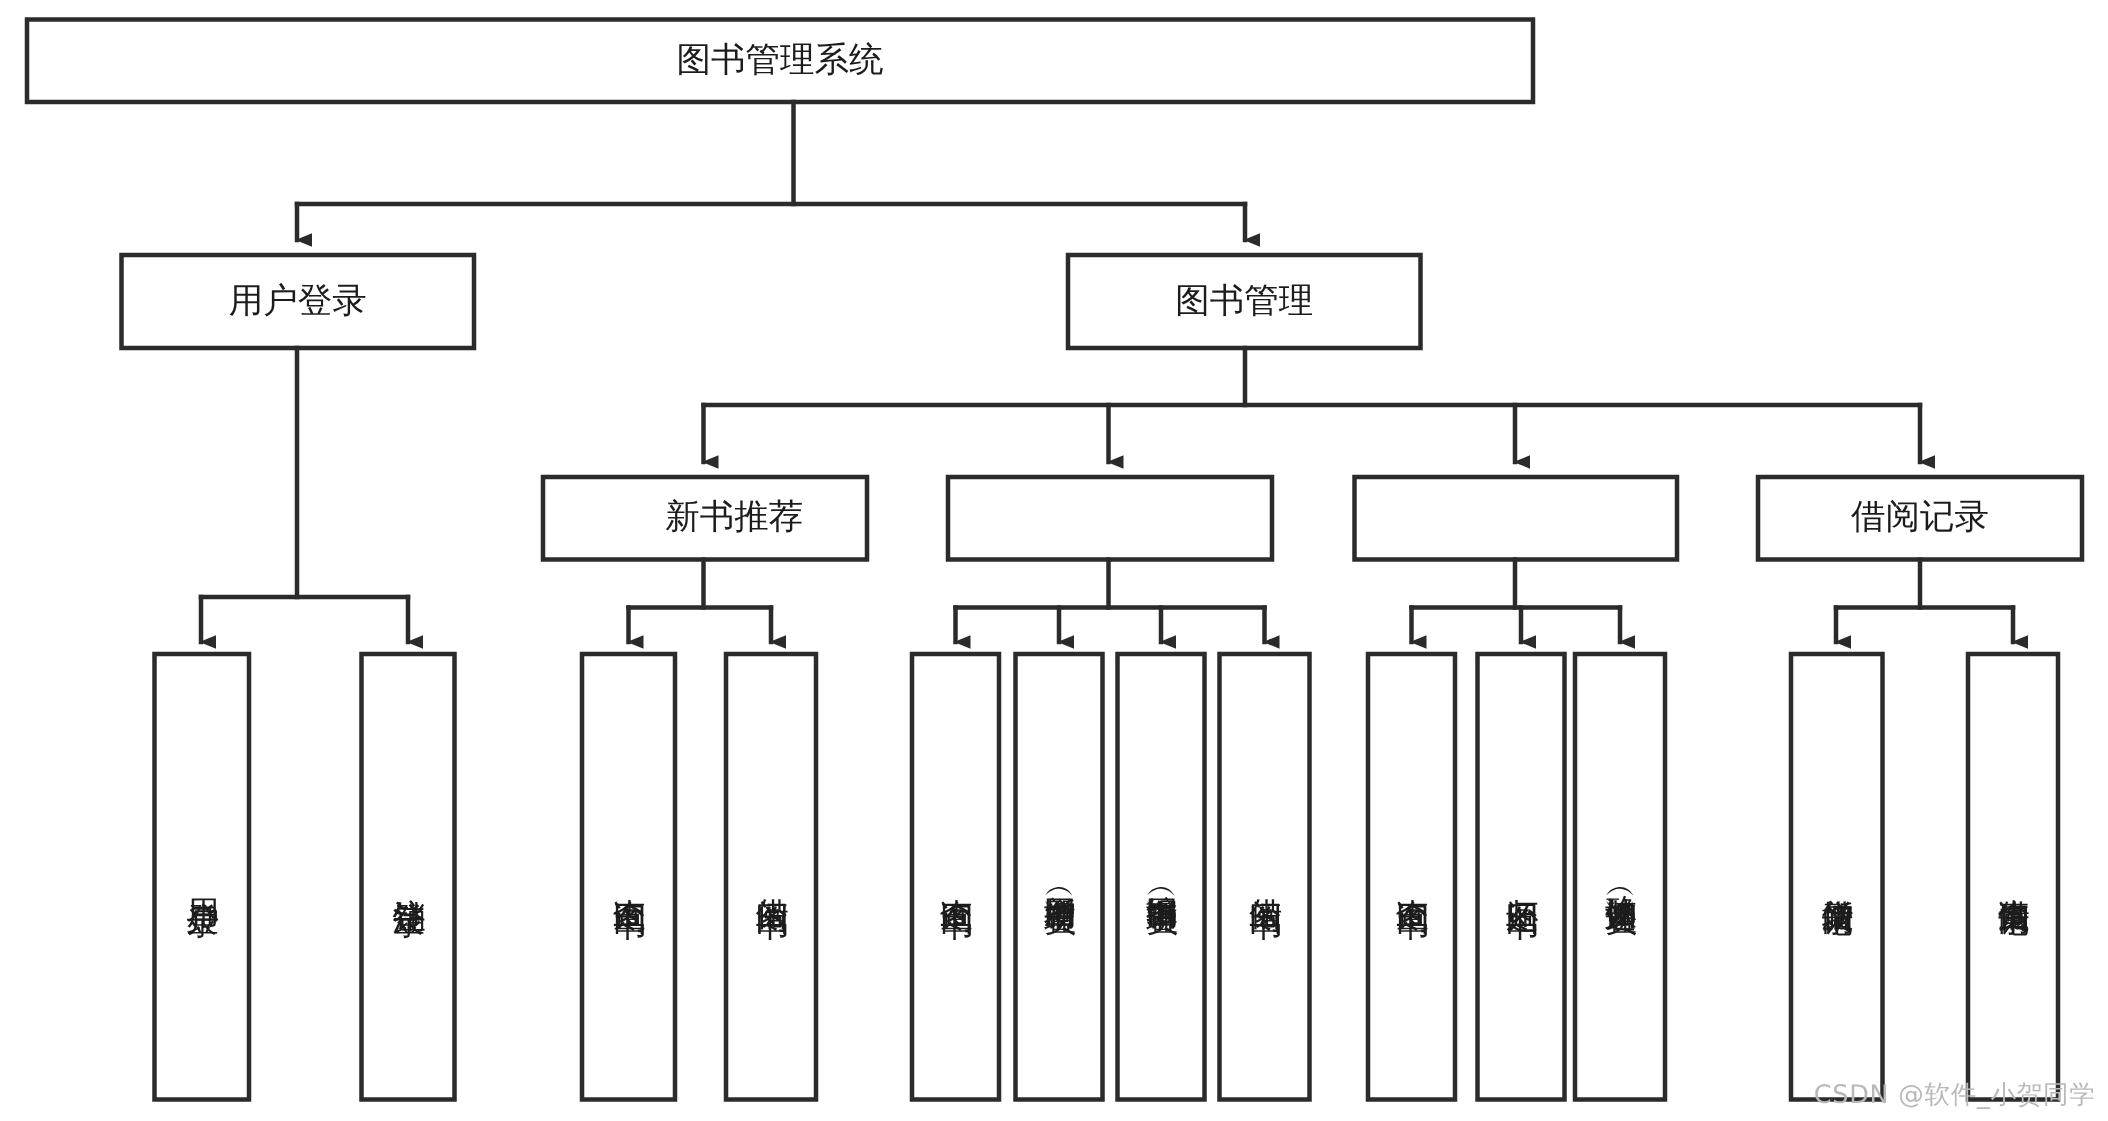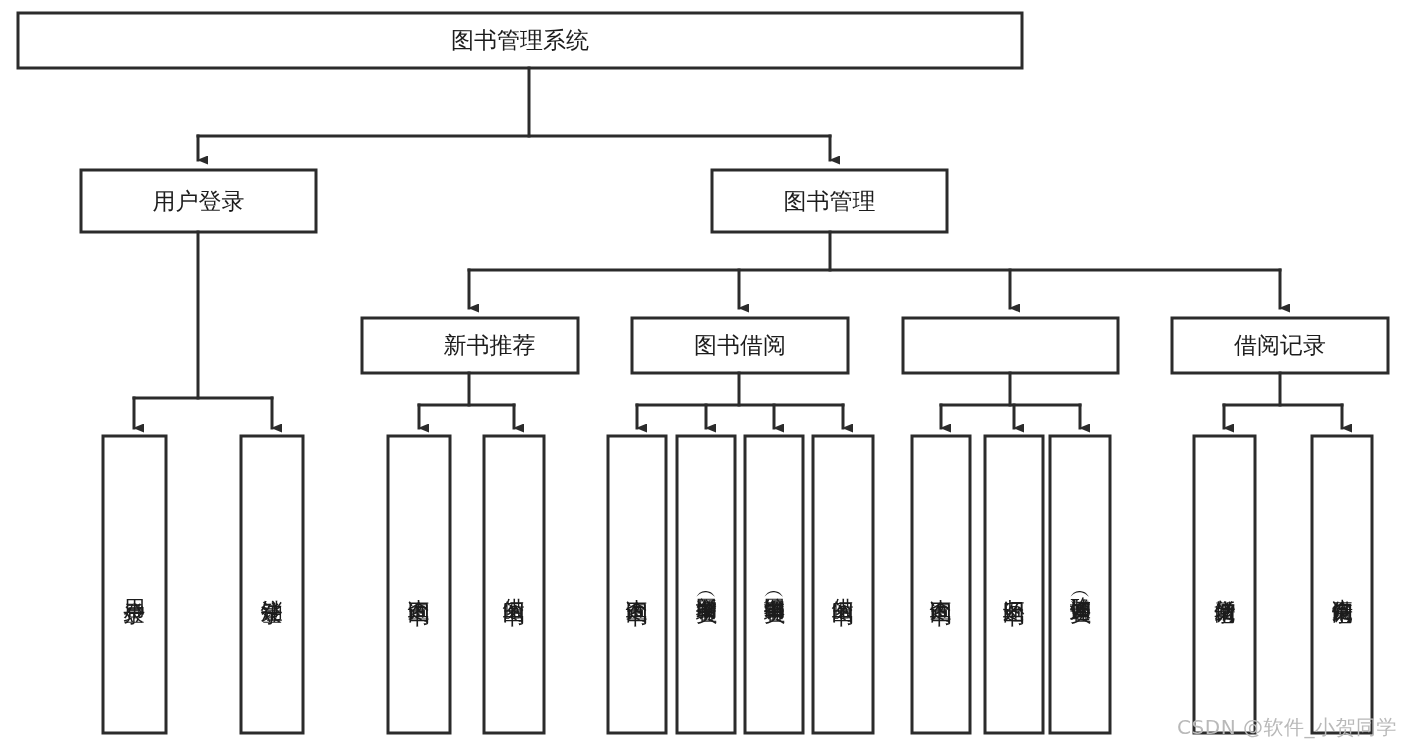--- a/index.html
+++ b/index.html
@@ -66,21 +66,21 @@
     writing-mode: vertical-rl;
     text-orientation: upright;
     font-size: 21px;
     line-height: 1.2;
     letter-spacing: 1px;
   }
   #watermark {
     position: absolute;
     right: 8px;
     bottom: 6px;
-    font-size: 20px;
+    font-size: 17px;
     color: #b9b9b9;
     font-family: "DejaVu Sans", "Liberation Sans", sans-serif;
     letter-spacing: 0.5px;
     white-space: nowrap;
   }
 </style>
 </head>
 <body>
 
 <div id="diagram-root">
@@ -156,21 +156,20 @@
     <path class="connector" marker-end="url(#arrowhead)" d="M 1224,405 L 1224,428"></path>
     <path class="connector" marker-end="url(#arrowhead)" d="M 1342,405 L 1342,428"></path>
   </svg>
 
   <div class="node-label horiz" style="left:18px; top:13px; width:1004px; height:55px;">图书管理系统</div>
 
   <div class="node-label horiz" style="left:81px; top:170px; width:235px; height:62px;">用户登录</div>
   <div class="node-label horiz" style="left:712px; top:170px; width:235px; height:62px;">图书管理</div>
 
   <div class="node-label horiz" style="left:362px; top:318px; width:216px; height:55px;padding-left:39px;">新书推荐</div>
-  <div class="node-label horiz" style="left:632px; top:318px; width:216px; height:55px;">图书借阅</div>
   <div class="node-label horiz" style="left:1172px; top:318px; width:216px; height:55px;">借阅记录</div>
 
   <div class="node-label vert" style="left:103px; top:436px; width:63px; height:297px;">用户登录</div>
   <div class="node-label vert" style="left:241px; top:436px; width:62px; height:297px;">注销登录</div>
   <div class="node-label vert" style="left:388px; top:436px; width:62px; height:297px;">查询图书</div>
   <div class="node-label vert" style="left:484px; top:436px; width:60px; height:297px;">借阅图书</div>
   <div class="node-label vert" style="left:608px; top:436px; width:58px; height:297px;">查询图书</div>
   <div class="node-label vert-sm" style="left:677px; top:436px; width:58px; height:297px;">新增图书（管理员）</div>
   <div class="node-label vert-sm" style="left:745px; top:436px; width:58px; height:297px;">编辑图书（管理员）</div>
   <div class="node-label vert" style="left:813px; top:436px; width:60px; height:297px;">借阅图书</div>

